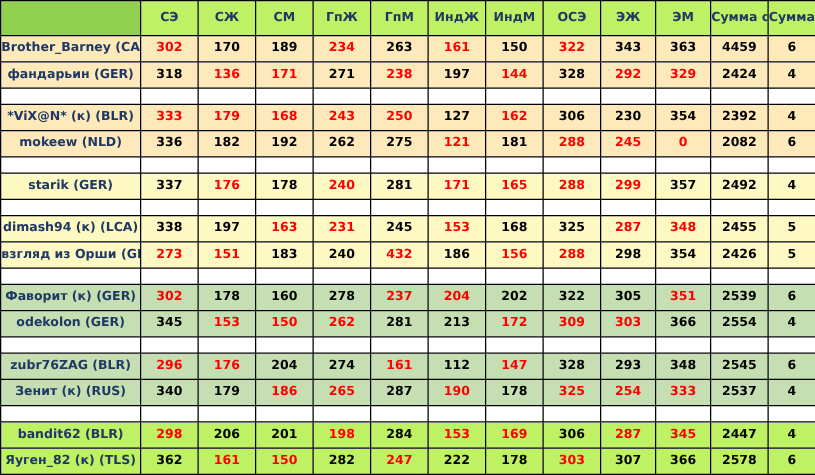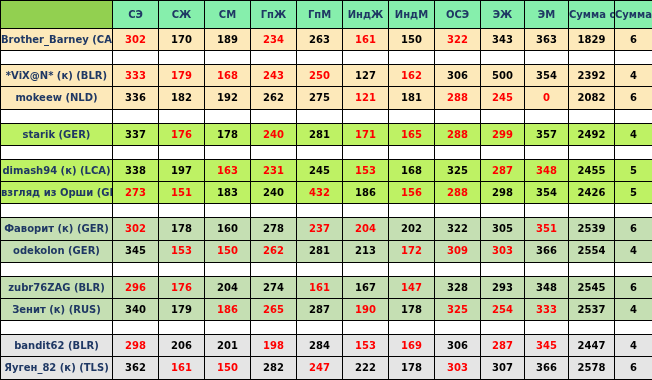--- a/index.html
+++ b/index.html
@@ -20,21 +20,21 @@
     text-align:center;
     vertical-align:middle;
     font-size:10px;
     font-weight:bold;
     line-height:1.15;
     overflow:hidden;
     white-space:nowrap;
   }
   
   thead th{
-    background:#86efac;
+    background:#bef264;
     color:#1f3864;
     height:27px;
     font-size:10px;
   }
   thead th.corner{background:#92d050;border-left:1px solid #000;}
   thead th.two-line{line-height:1.2;white-space:normal;padding:0 1px;}
 
   
   td.name{
     text-align:left;
@@ -45,23 +45,23 @@
 
   
   td.val{color:#000000;font-size:10px;}
   td.val.red{color:#ff0000;}
 
   
   tr.sep td{background:#ffffff;height:12px;border-left:1px solid #000;border-right:1px solid #000;}
 
   
   .bg-cream td{background:#fde9ba;}
-  .bg-orange td{background:#bef264;}
+  .bg-orange td{background:#fef9c3;}
   .bg-green td{background:#c5dfb3;margin-top:20px;}
-  .bg-blue td{background:#e5e5e5;}
+  .bg-blue td{background:#bef264;}
 
   tr.data td{height:20px;}
 </style>
 </head>
 <body>
 
 <table id="grid">
   <colgroup>
     <col style="width:112px">
     <col style="width:46px">
@@ -100,22 +100,37 @@
         <td class="val red">302</td>
         <td class="val">170</td>
         <td class="val">189</td>
         <td class="val red">234</td>
         <td class="val">263</td>
         <td class="val red">161</td>
         <td class="val">150</td>
         <td class="val red">322</td>
         <td class="val">343</td>
         <td class="val">363</td>
-        <td class="val">1829</td>
-        <td class="val">6</td>
+        <td class="val">4459</td>
+        <td class="val">6</td>
+      </tr>
+      <tr class="data bg-cream">
+        <td class="name">фандарьин (GER)</td>
+        <td class="val">318</td>
+        <td class="val red">136</td>
+        <td class="val red">171</td>
+        <td class="val">271</td>
+        <td class="val red">238</td>
+        <td class="val">197</td>
+        <td class="val red">144</td>
+        <td class="val">328</td>
+        <td class="val red">292</td>
+        <td class="val red">329</td>
+        <td class="val">2424</td>
+        <td class="val">4</td>
       </tr>
       <tr class="sep">
         <td></td>
         <td></td>
         <td></td>
         <td></td>
         <td></td>
         <td></td>
         <td></td>
         <td></td>
@@ -128,21 +143,21 @@
       <tr class="data bg-cream">
         <td class="name">*ViX@N* (к) (BLR)</td>
         <td class="val red">333</td>
         <td class="val red">179</td>
         <td class="val red">168</td>
         <td class="val red">243</td>
         <td class="val red">250</td>
         <td class="val">127</td>
         <td class="val red">162</td>
         <td class="val">306</td>
-        <td class="val">500</td>
+        <td class="val">230</td>
         <td class="val">354</td>
         <td class="val">2392</td>
         <td class="val">4</td>
       </tr>
       <tr class="data bg-cream">
         <td class="name">mokeew (NLD)</td>
         <td class="val">336</td>
         <td class="val">182</td>
         <td class="val">192</td>
         <td class="val">262</td>
@@ -290,21 +305,21 @@
         <td></td>
         <td></td>
       </tr>
       <tr class="data bg-green">
         <td class="name">zubr76ZAG (BLR)</td>
         <td class="val red">296</td>
         <td class="val red">176</td>
         <td class="val">204</td>
         <td class="val">274</td>
         <td class="val red">161</td>
-        <td class="val">167</td>
+        <td class="val">112</td>
         <td class="val red">147</td>
         <td class="val">328</td>
         <td class="val">293</td>
         <td class="val">348</td>
         <td class="val">2545</td>
         <td class="val">6</td>
       </tr>
       <tr class="data bg-green">
         <td class="name">Зенит (к) (RUS)</td>
         <td class="val">340</td>

